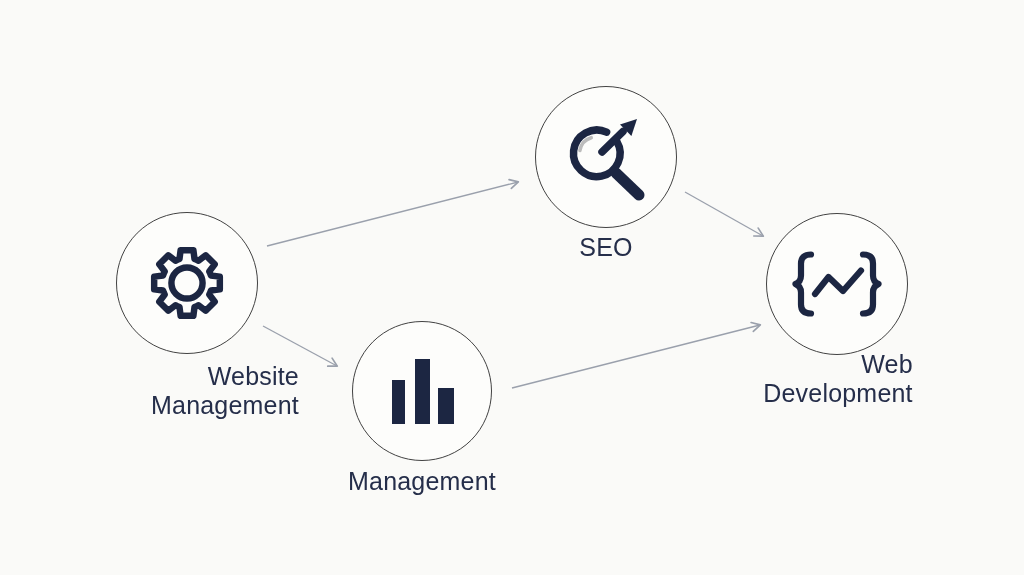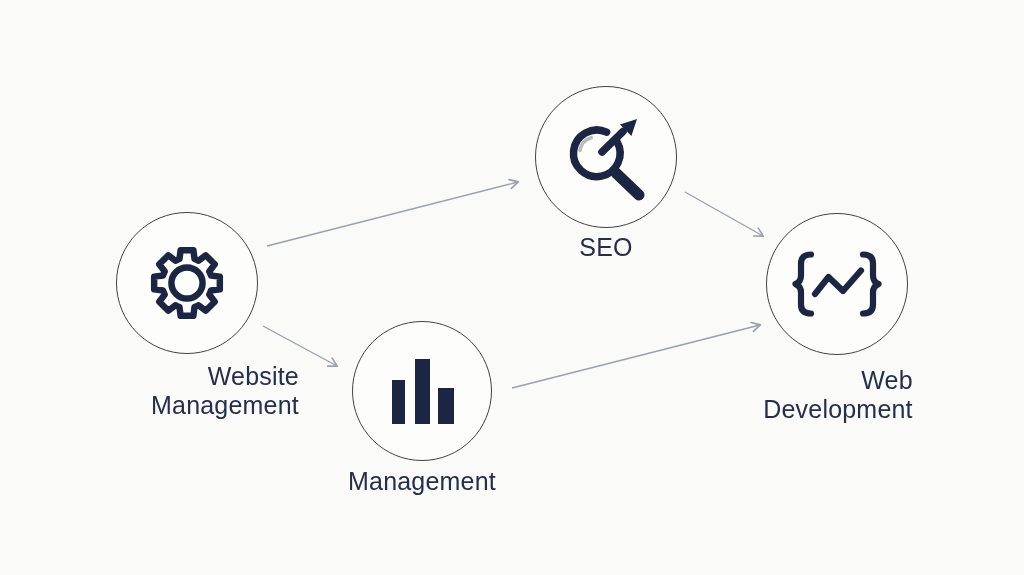--- a/index.html
+++ b/index.html
@@ -108,16 +108,16 @@
   </div>
   <div class="node-label" style="left:422px; top:467px;">Management</div>
 
   <div class="node-circle" style="left:766px; top:213px; width:142px; height:142px;">
     <svg width="92" height="68" viewBox="0 0 92 68" xmlns="http://www.w3.org/2000/svg">
       <path class="icon-stroke" stroke-width="6.2" stroke-linecap="round" stroke-linejoin="round" d="M 20,4.5 Q 10,4.5 10,13.5 L 10,25.5 Q 10,31.8 4.5,34 Q 10,36.2 10,42.5 L 10,54.5 Q 10,63.5 20,63.5"></path>
       <path class="icon-stroke" stroke-width="6.2" stroke-linecap="round" stroke-linejoin="round" d="M 72,4.5 Q 82,4.5 82,13.5 L 82,25.5 Q 82,31.8 87.5,34 Q 82,36.2 82,42.5 L 82,54.5 Q 82,63.5 72,63.5"></path>
       <polyline class="icon-stroke" stroke-width="6.2" stroke-linecap="round" stroke-linejoin="round" points="24,44 37.5,27 52,41 70,20.5"></polyline>
     </svg>
   </div>
-  <div class="node-label" style="left:838px; top:366px;">Web
+  <div class="node-label" style="left:838px; top:350px;">Web
 Development</div>
 
 </div>
 
 </body></html>

